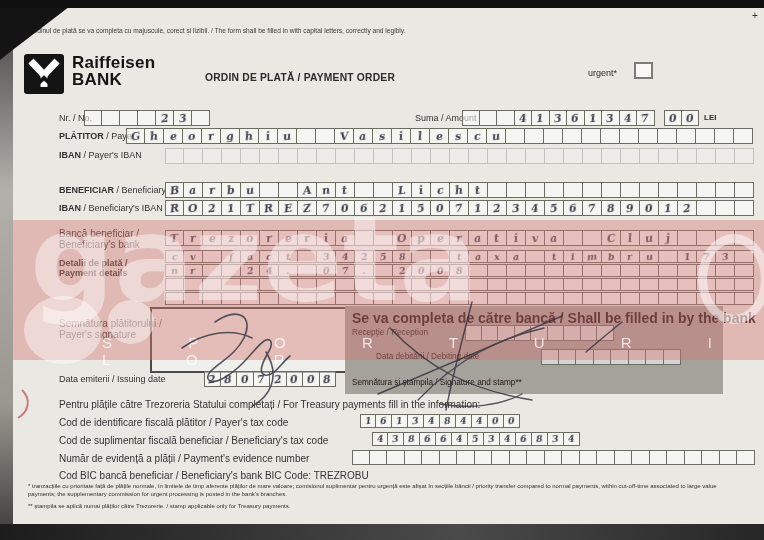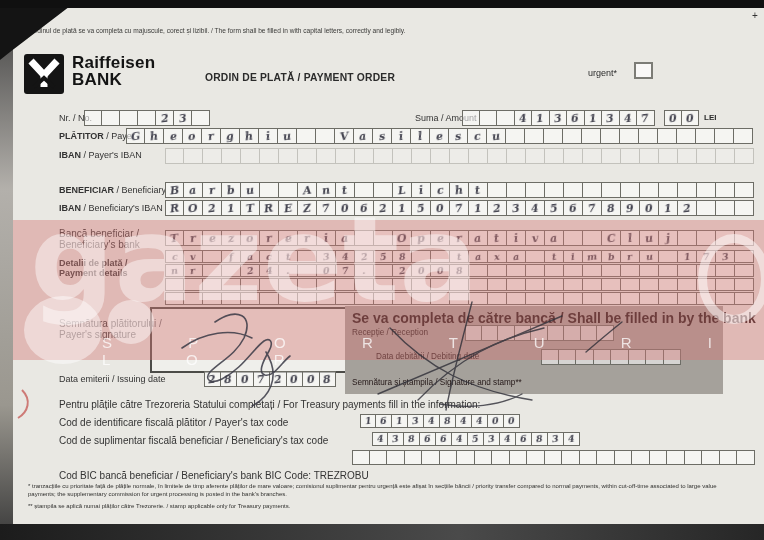--- a/index.html
+++ b/index.html
@@ -818,20 +818,21 @@
       <span class="cell">
         <span class="hw">8</span>
       </span>
       <span class="cell">
         <span class="hw">3</span>
       </span>
       <span class="cell">
         <span class="hw">4</span>
       </span>
     </div>
+  <div class="abs lbl sm" style="left:34px;top:453px;">Număr de evidență a plății / Payment's evidence number</div>
   <div class="abs cellrow cev" style="left:352px;top:450px;">
       <span class="cell"></span>
       <span class="cell"></span>
       <span class="cell"></span>
       <span class="cell"></span>
       <span class="cell"></span>
       <span class="cell"></span>
       <span class="cell"></span>
       <span class="cell"></span>
       <span class="cell"></span>

